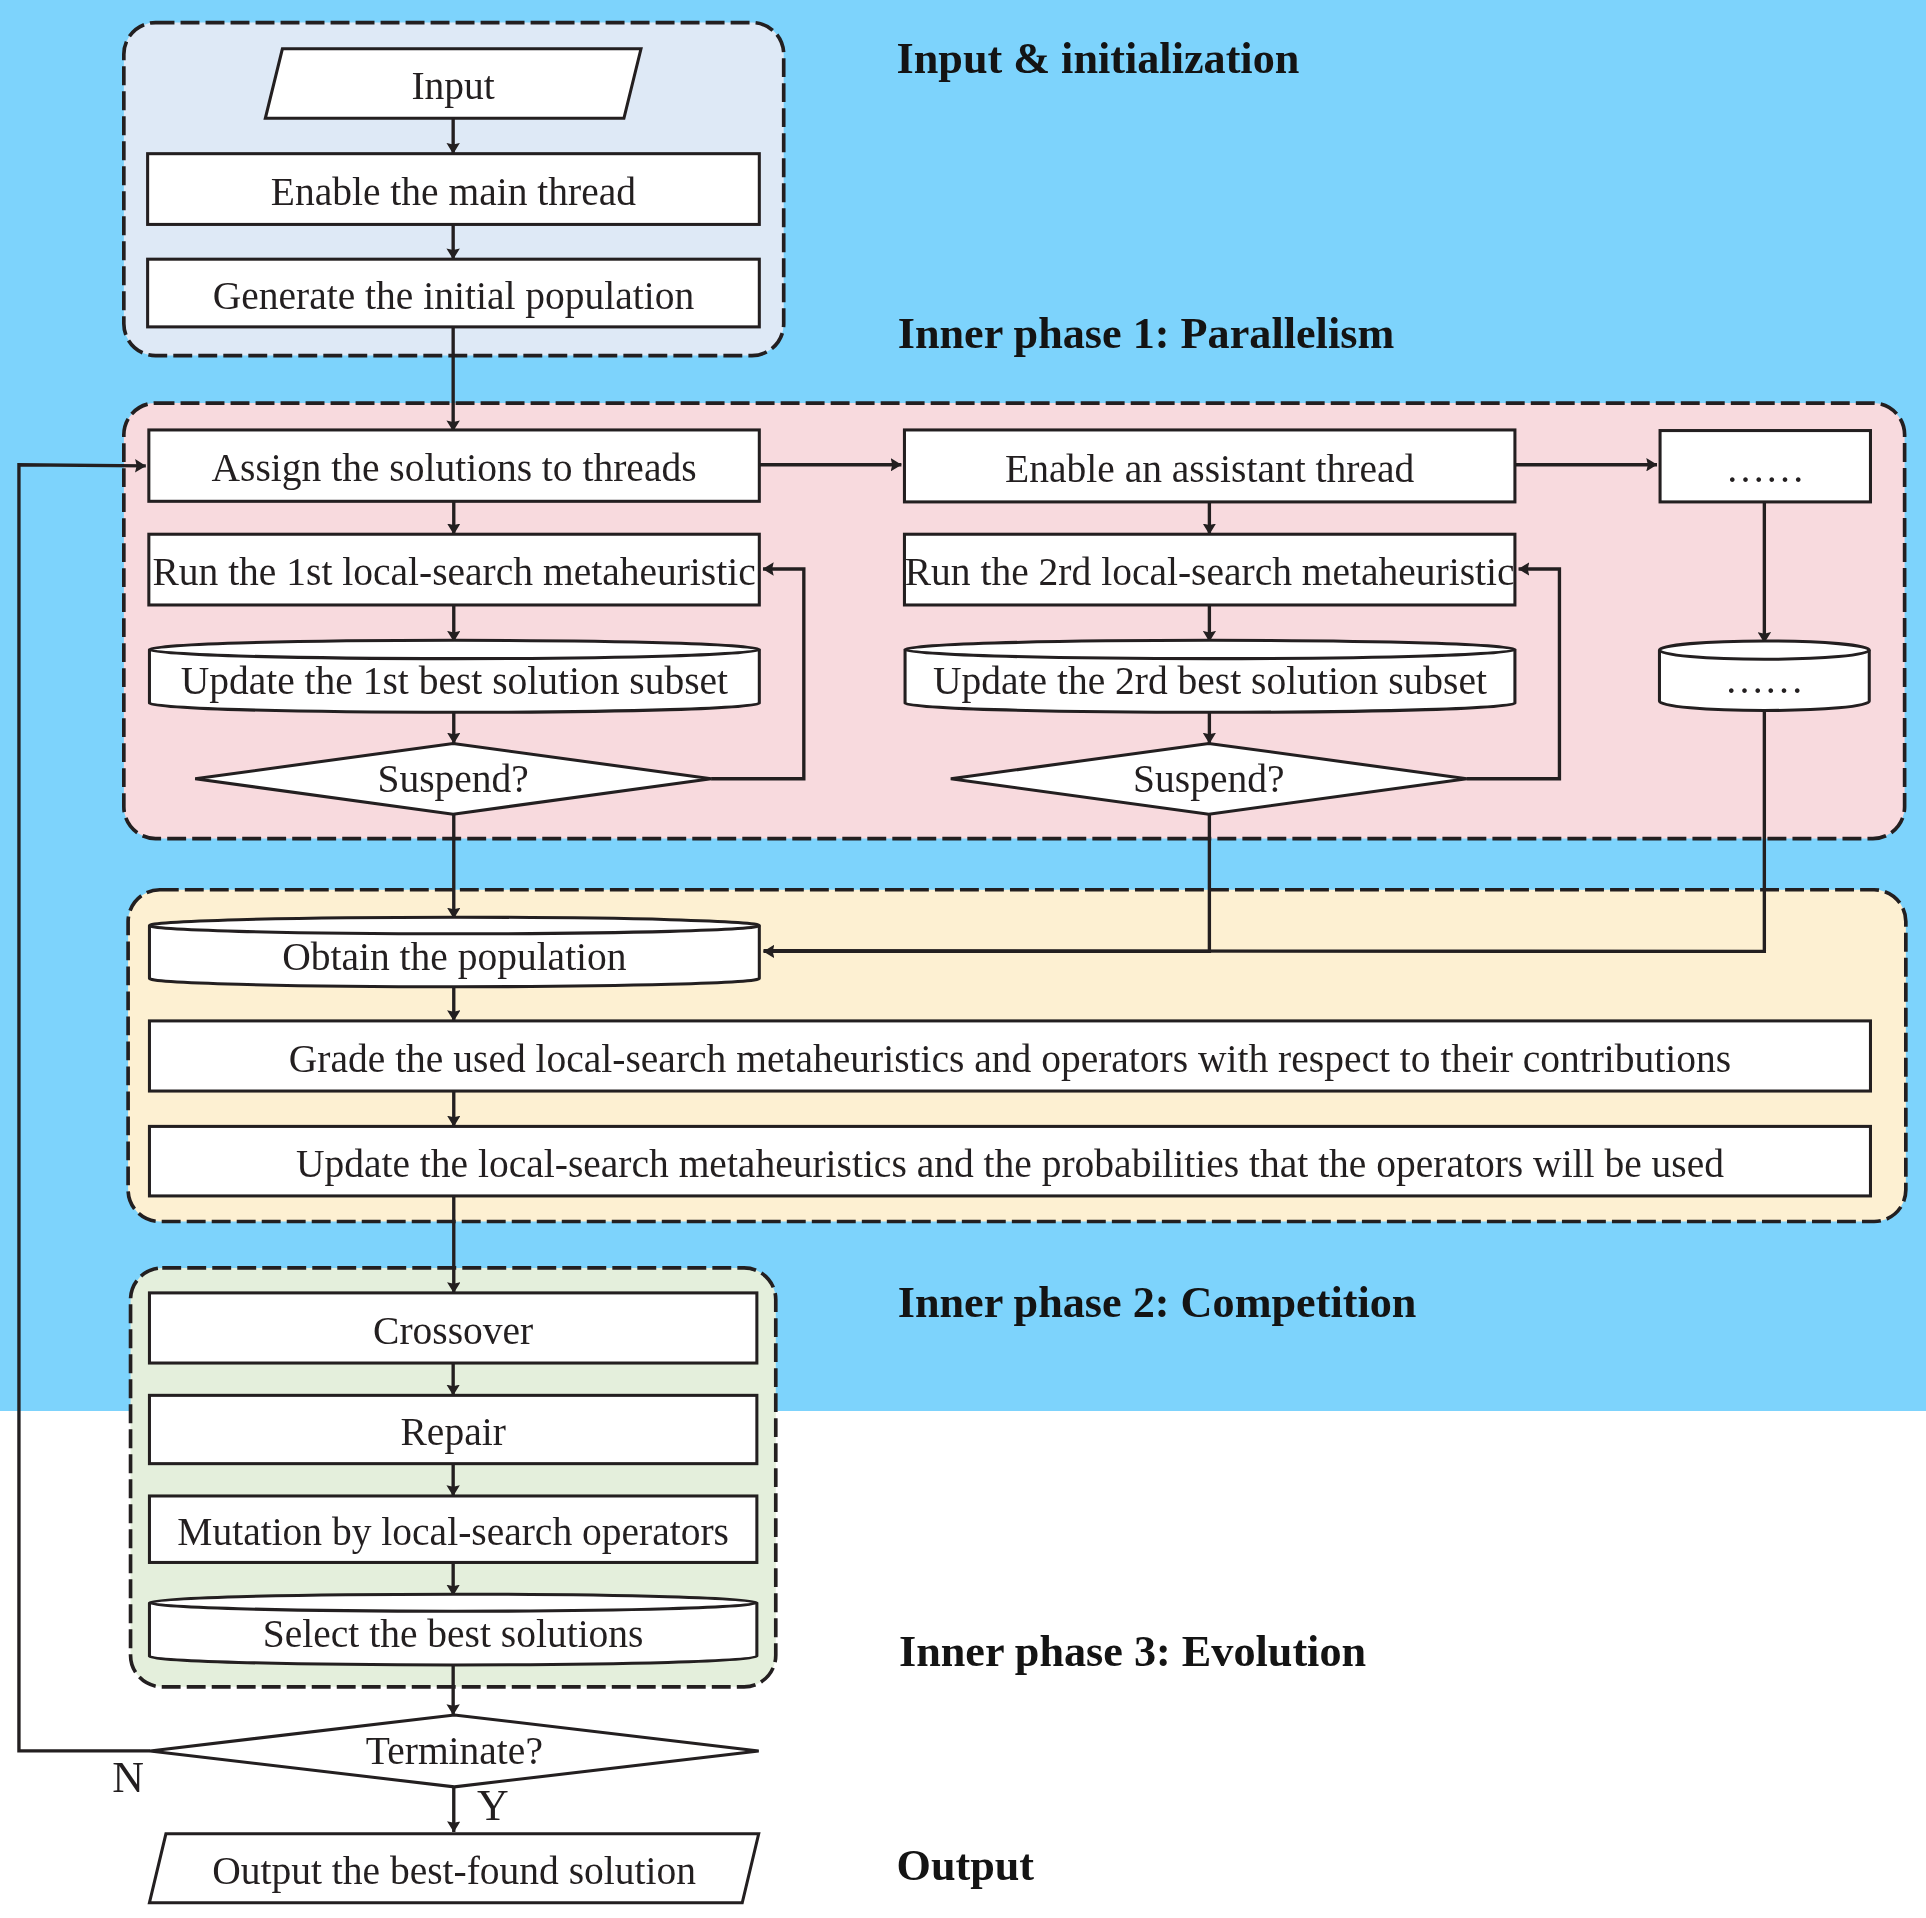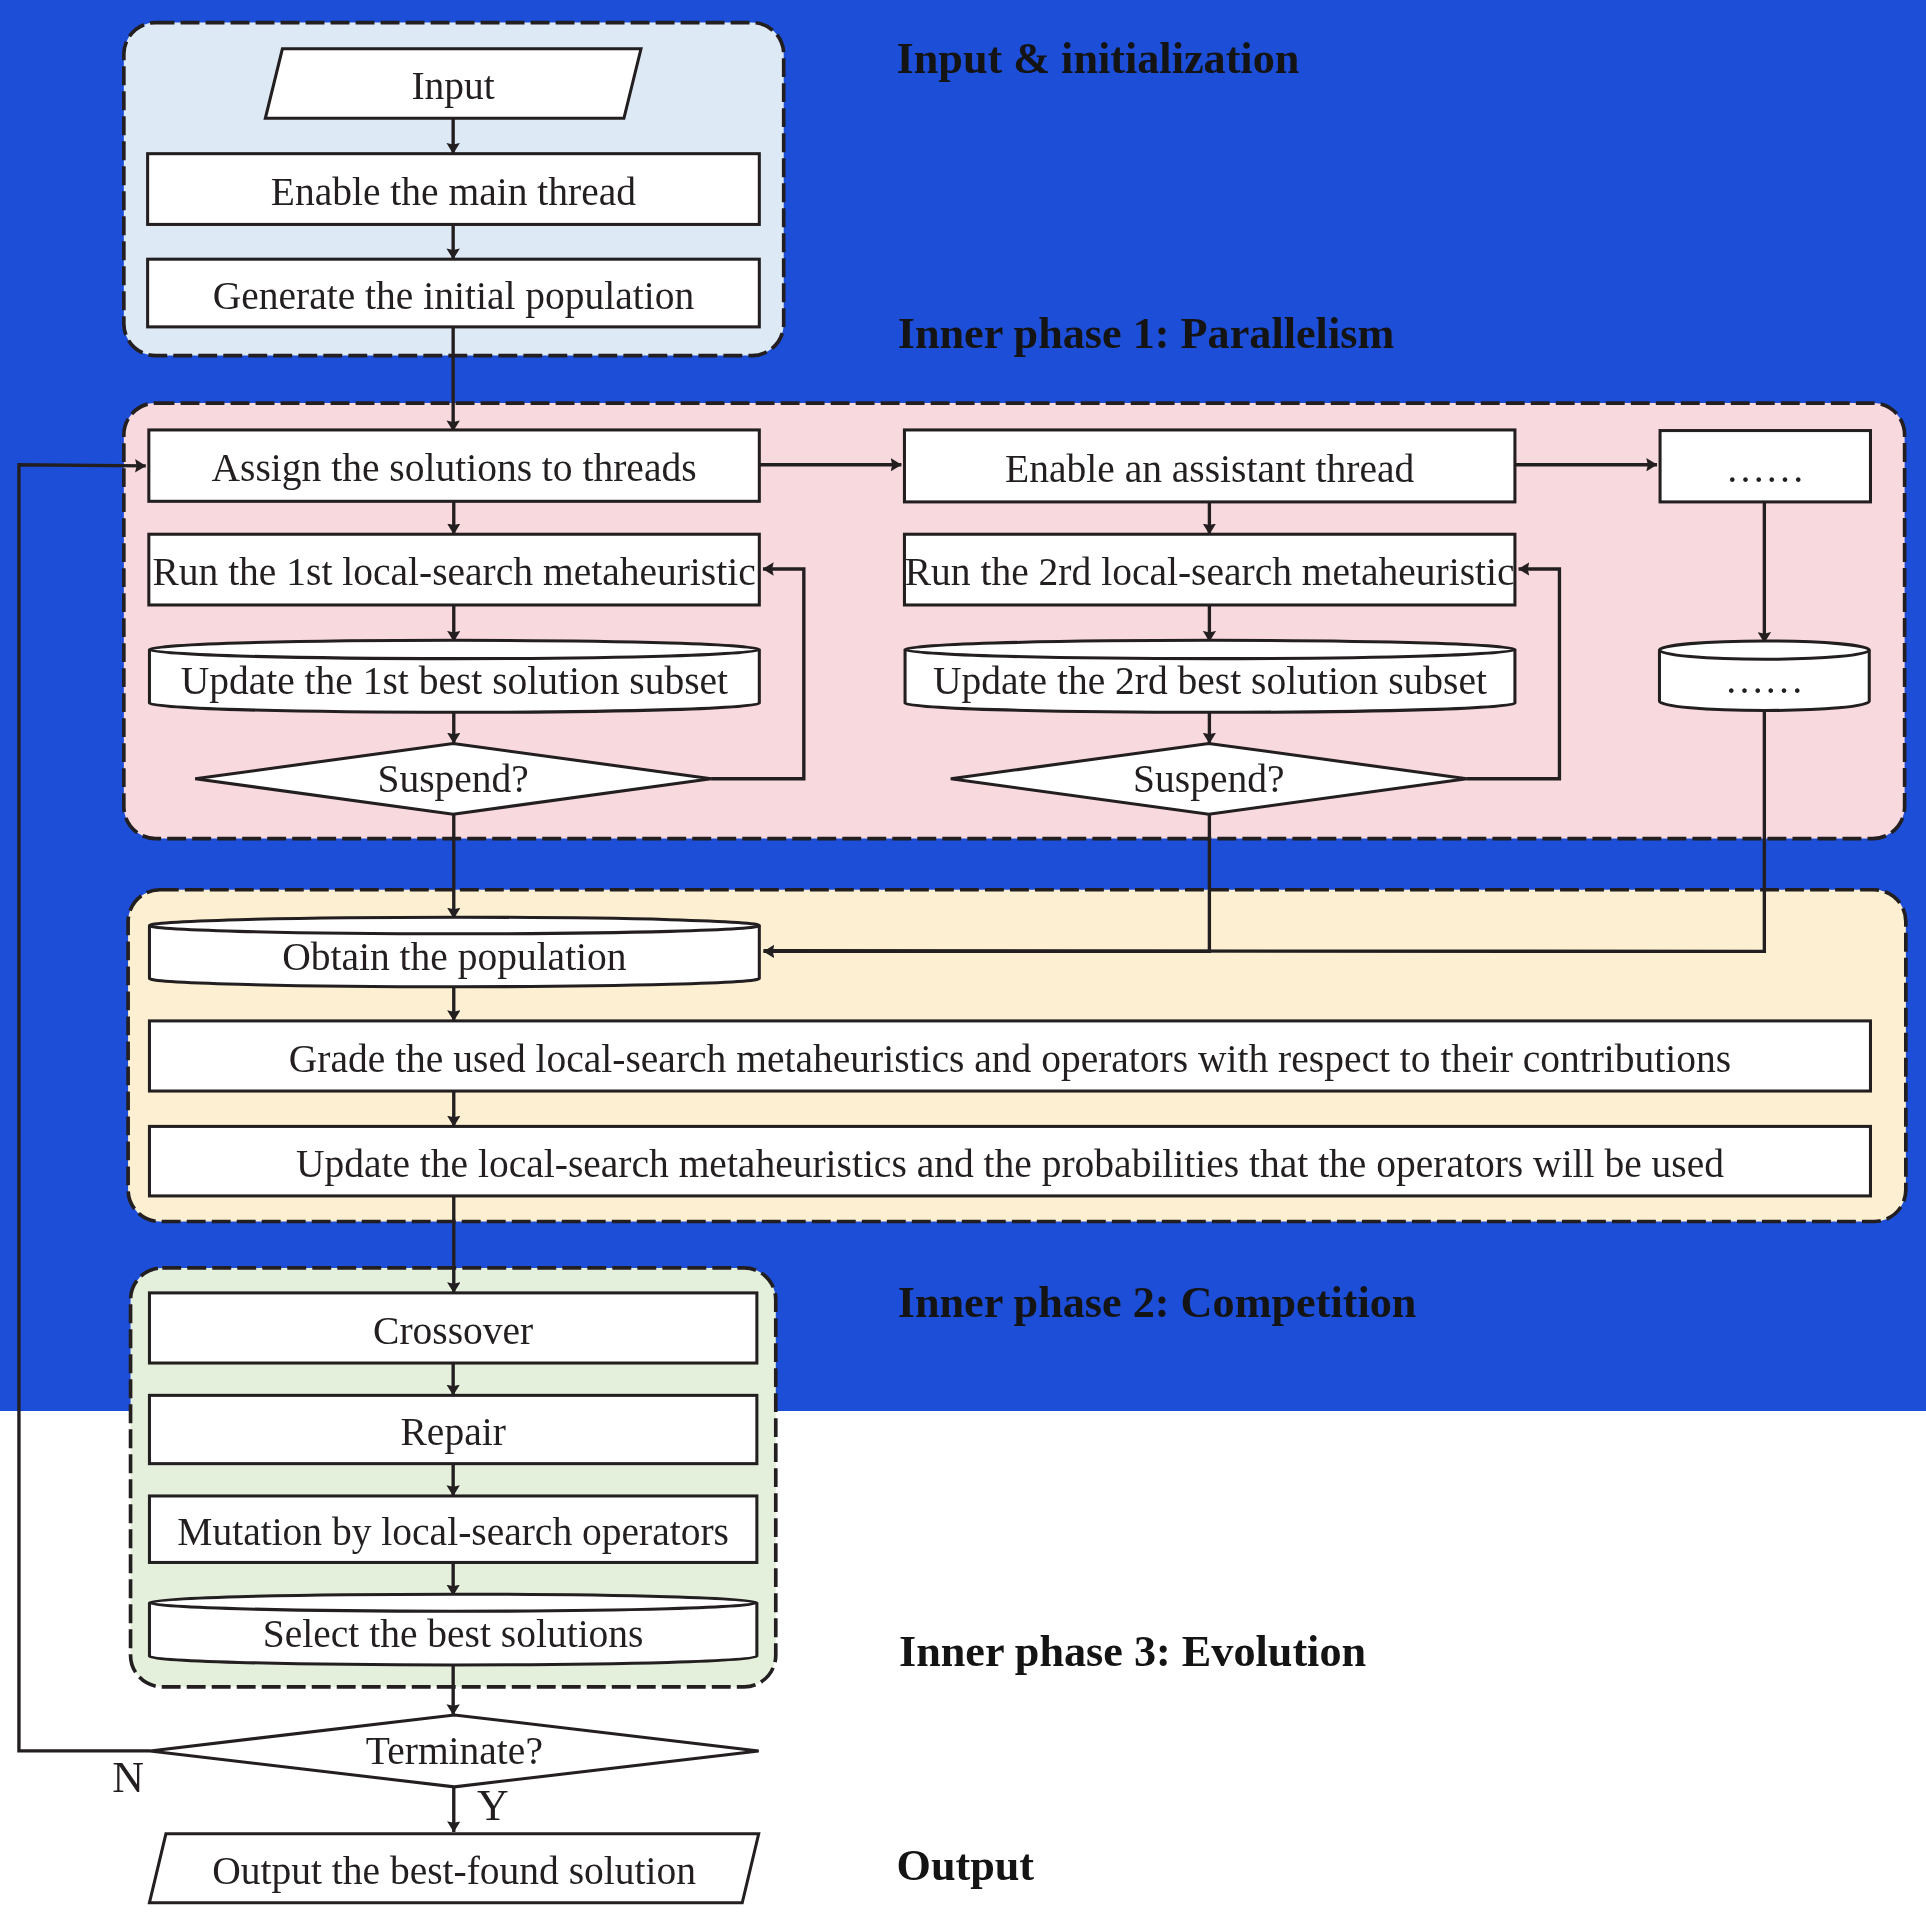--- a/index.html
+++ b/index.html
@@ -1,18 +1,18 @@
 <!DOCTYPE html>
 <html style="font-size:9.8px"><head>
 <meta charset="utf-8">
 <style>
   html,body{margin:0;padding:0;background:#fff;}
   body{width:1926px;height:1918px;overflow:hidden;
        font-family:"Liberation Serif",serif;}
-  #stage{position:relative;width:1926px;height:1411px;background:#1d4ed8;}
+  #stage{position:relative;width:1926px;height:1411px;background:#7dd3fc;}
   svg#flow{position:absolute;left:0;top:0;width:1926px;height:1918px;display:block;
            shape-rendering:geometricPrecision;}
   .shape{fill:#fff;stroke:#231f20;stroke-width:5;stroke-linejoin:miter;}
   .lid{fill:none;stroke:#231f20;stroke-width:5;}
   .edge{fill:none;stroke:#231f20;stroke-width:5.5;stroke-linejoin:miter;stroke-linecap:butt;}
   .grpfill{stroke:none;}
   .grpborder{fill:none;stroke:#231f20;stroke-width:6;stroke-dasharray:31 10;}
   .nodetext{font-family:"Liberation Serif",serif;font-size:64.8px;fill:#231f20;
             text-anchor:middle;}
   .phaselabel{font-family:"Liberation Serif",serif;font-size:72.5px;font-weight:bold;

